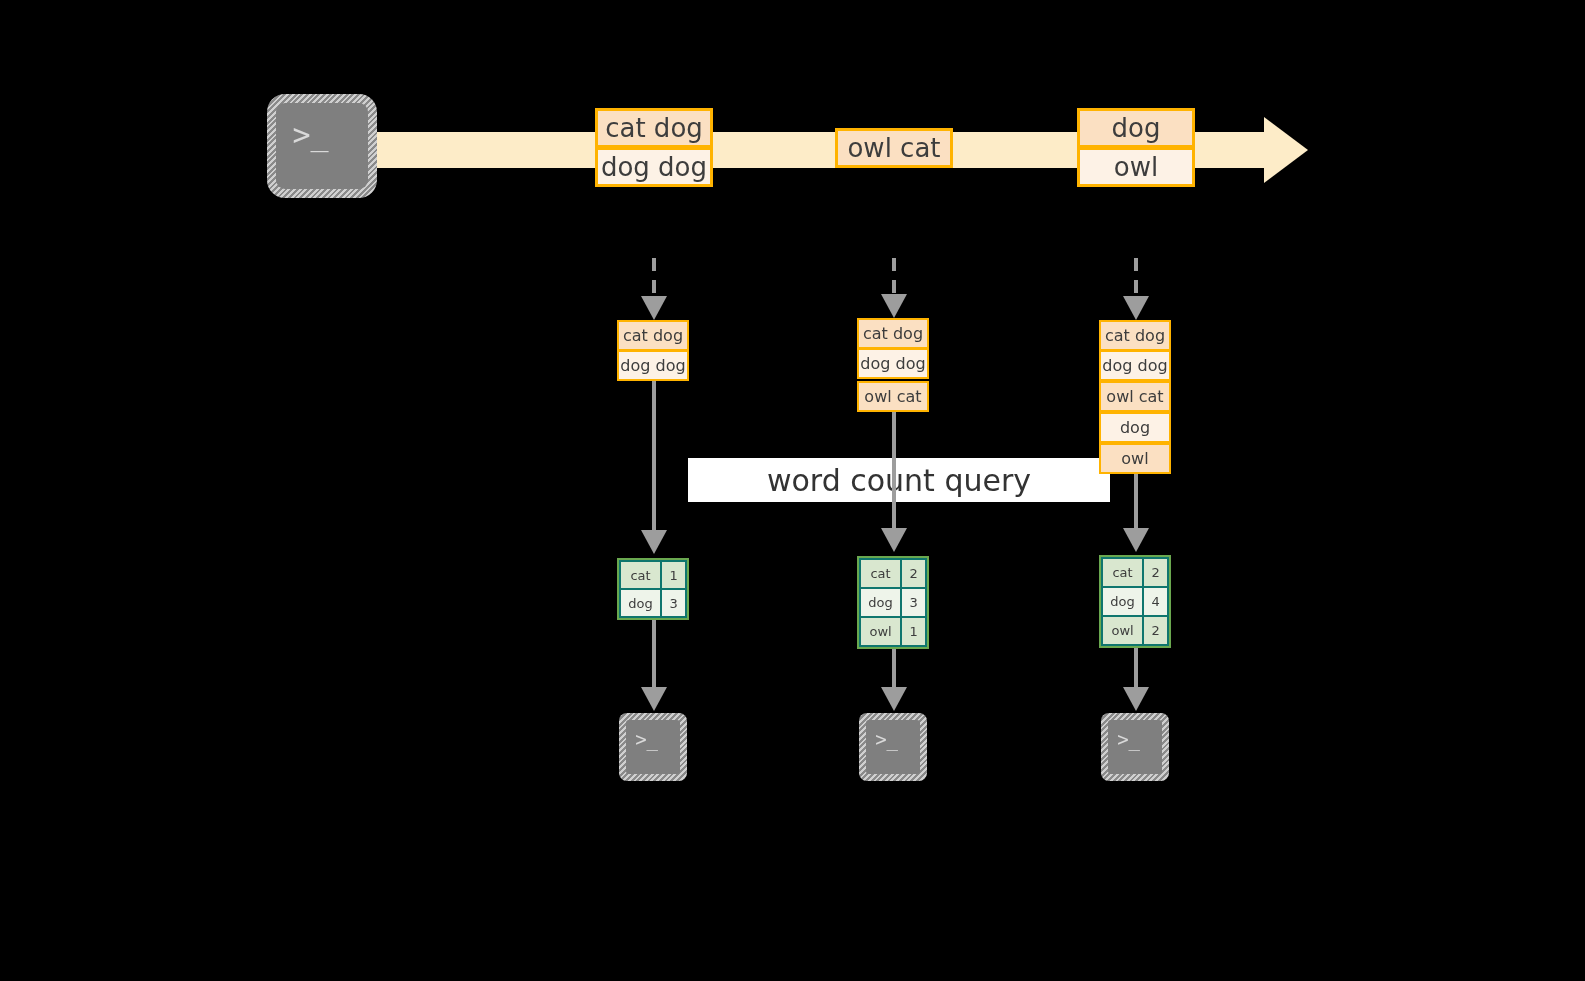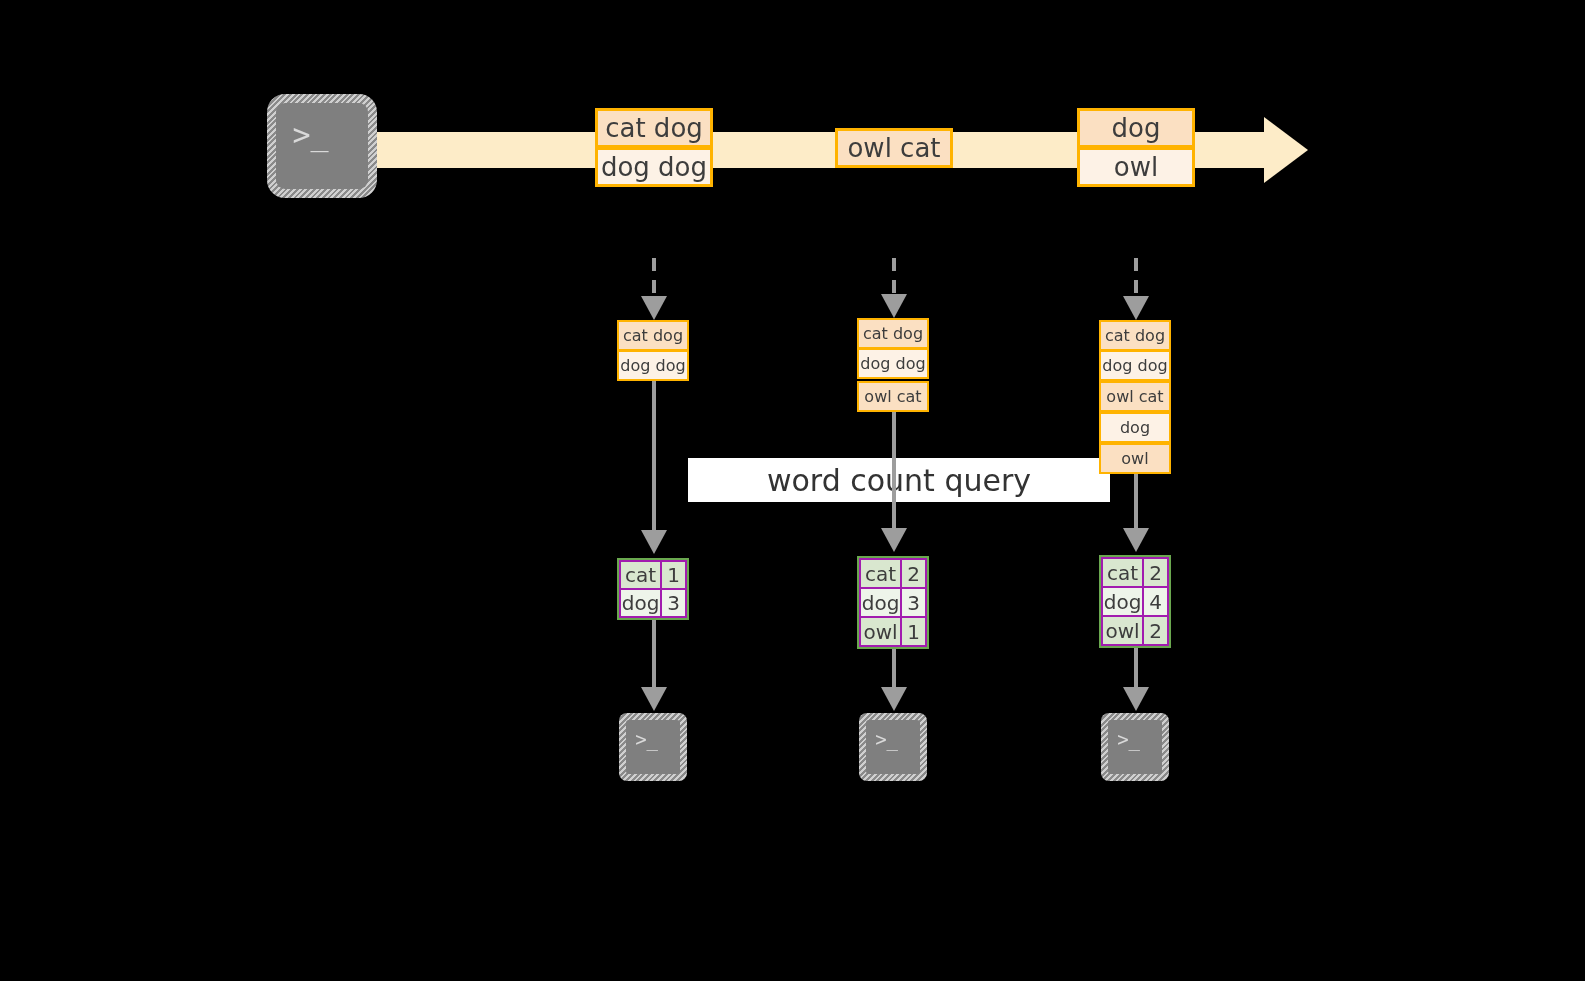--- a/index.html
+++ b/index.html
@@ -90,23 +90,23 @@
     flex: 1 1 auto;
     min-height: 0;
   }
   .grow.dark  .gcell { background: #d9e7cf; }
   .grow.light .gcell { background: #eef4ea; }
   .gcell {
     box-sizing: border-box;
     display: flex;
     align-items: center;
     justify-content: center;
-    font-size: 20px;
+    font-size: 13px;
     color: #3d3d3d;
-    border: 2px solid #a21caf;
+    border: 2px solid #0f766e;
     margin: -1px;
   }
   .gcell.key { width: 52px; }
   .gcell.val { width: 32px; }
 
   
   .conn {
     position: absolute;
     background: #9d9d9d;
     width: 4px;

